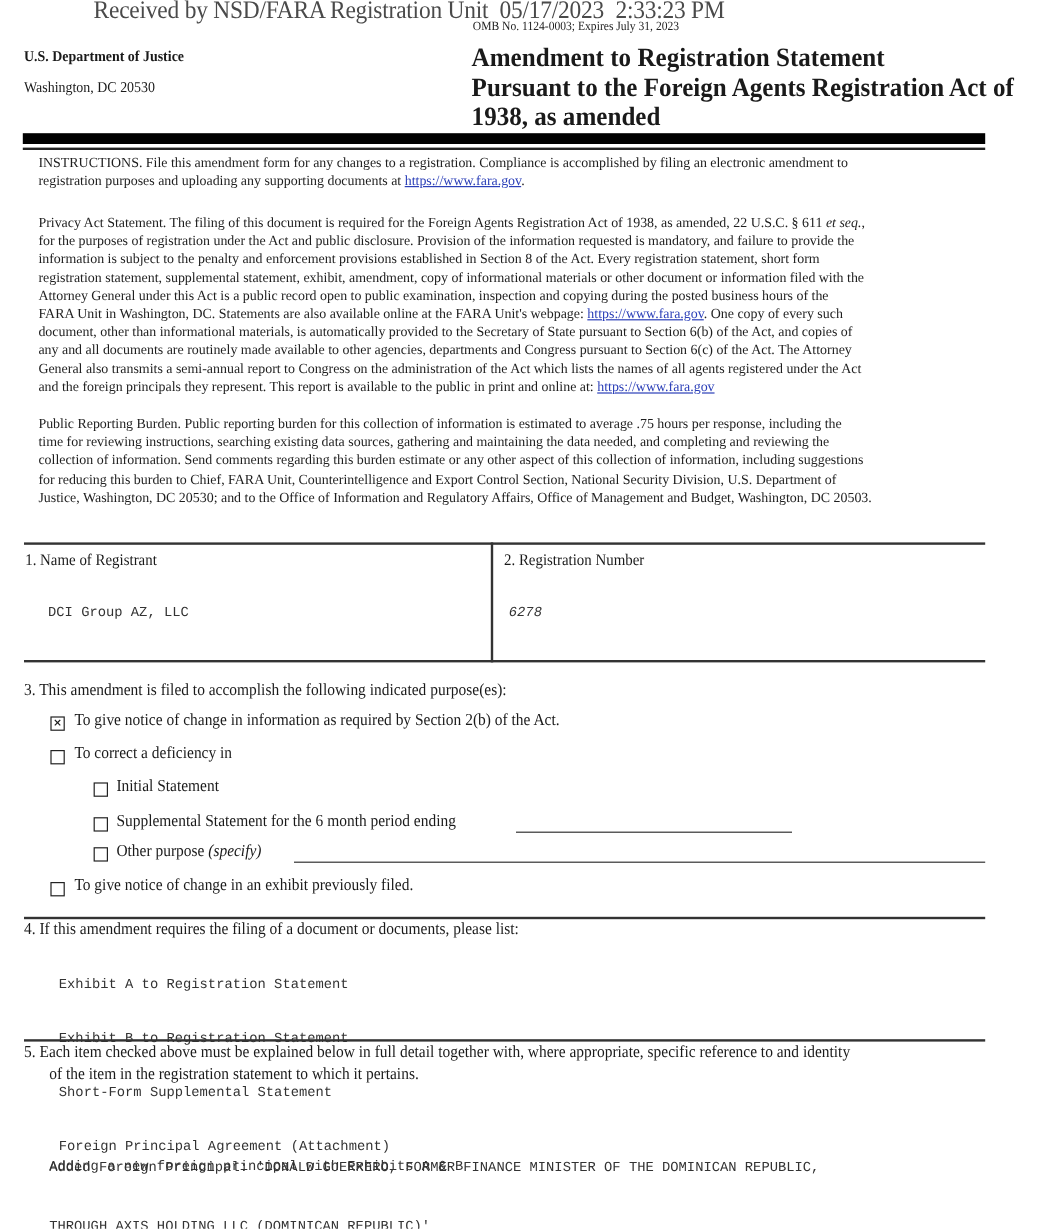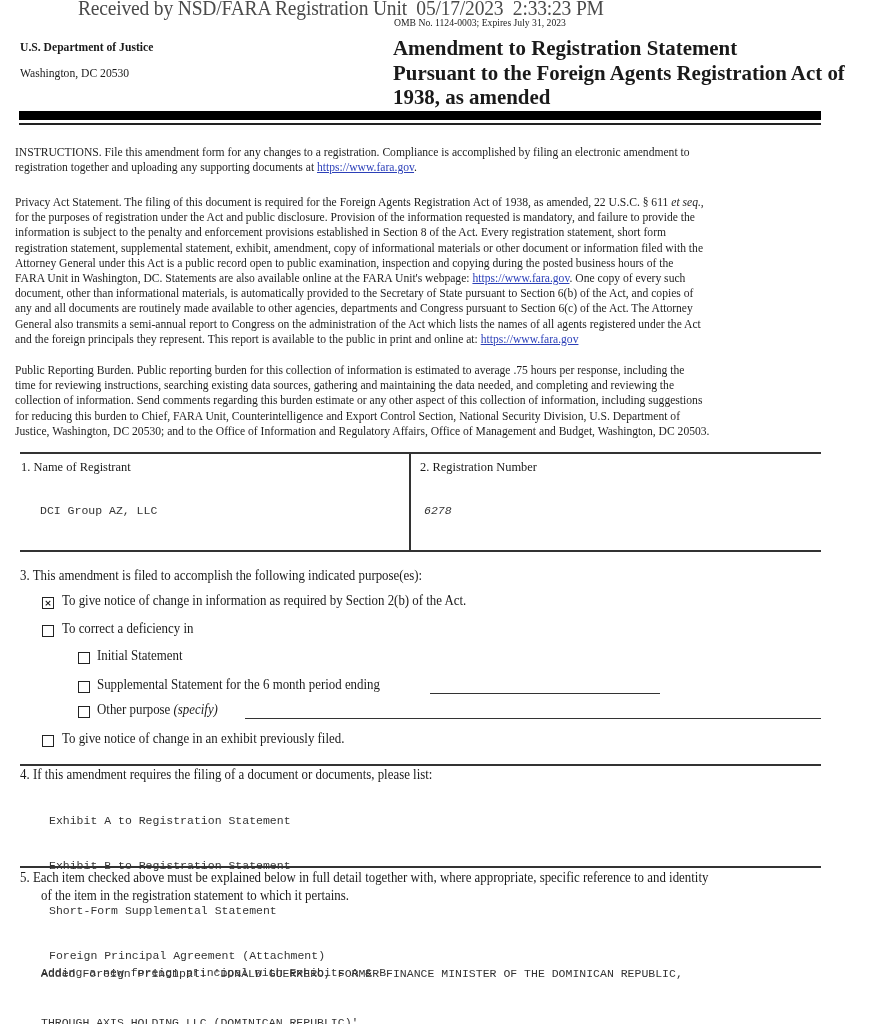--- a/index.html
+++ b/index.html
@@ -13,21 +13,21 @@
     letter-spacing: -0.2px; transform: scaleX(0.93); transform-origin: left top;
   }
   .omb { left: 394px; top: 17px; font-size: 10.5px; color: #222; transform: scaleX(0.92); transform-origin: left top; white-space: nowrap;}
   .doj { left: 20px; top: 40px; font-size: 12.5px; font-weight: bold; transform: scaleX(0.93); transform-origin: left top; }
   .wash { left: 20px; top: 66px; font-size: 12.5px; transform: scaleX(0.93); transform-origin: left top; }
   .title { left: 393px; top: 36px; font-size: 22px; font-weight: bold; line-height: 24.5px; width: 440px; }
   .title div { white-space: nowrap; transform: scaleX(0.95); transform-origin: left top; }
   .bar-thick { left: 19px; top: 111px; width: 802px; height: 9px; background: #000; }
   .bar-thin { left: 19px; top: 123px; width: 802px; height: 2px; background: #222; }
   .para {
-    left: 15px; width: 810px; font-size: 11.6px; line-height: 15.2px; color: #1e1e1e; margin-top: 17px;
+    left: 32px; width: 810px; font-size: 11.6px; line-height: 15.2px; color: #1e1e1e;
   }
   .para .ln { white-space: nowrap; display:block; }
   a.link { color: #2b3fb8; text-decoration: underline; }
   .hline { height: 2px; background: #333; left: 20px; width: 801px; }
   .vline { width: 2px; background: #333; }
   .label { font-size: 13.5px; transform: scaleX(0.92); transform-origin: left top; white-space: nowrap; }
   .mono { font-family: "Liberation Mono", "DejaVu Sans Mono", monospace; font-size: 11.5px; color: #333; white-space: pre; }
   .cb {
     display: inline-block; width: 10px; height: 10px; border: 1.3px solid #222; position: absolute;
     font-family: "DejaVu Sans", sans-serif; font-size: 9px; line-height: 10px; text-align: center; font-weight: bold;
@@ -47,21 +47,21 @@
   <div>Amendment to Registration Statement</div>
   <div>Pursuant to the Foreign Agents Registration Act of</div>
   <div>1938, as amended</div>
 </div>
 
 <div class="abs bar-thick"></div>
 <div class="abs bar-thin"></div>
 
 <div class="abs para" style="top:128px;">
   <span class="ln">INSTRUCTIONS.  File this amendment form for any changes to a registration.  Compliance is accomplished by filing an electronic amendment to</span>
-  <span class="ln"><span>registration together and uploading any supporting documents at </span><a class="link">https://www.fara.gov</a><span>.</span></span>
+  <span class="ln"><span>registration purposes and uploading any supporting documents at </span><a class="link">https://www.fara.gov</a><span>.</span></span>
 </div>
 
 <div class="abs para" style="top:178px;">
   <span class="ln"><span>Privacy Act Statement.  The filing of this document is required for the Foreign Agents Registration Act of 1938, as amended, 22 U.S.C. § 611 </span><i>et seq.</i><span>,</span></span>
   <span class="ln">for the purposes of registration under the Act and public disclosure.  Provision of the information requested is mandatory, and failure to provide the</span>
   <span class="ln">information is subject to the penalty and enforcement provisions established in Section 8 of the Act.  Every registration statement, short form</span>
   <span class="ln">registration statement, supplemental statement, exhibit, amendment, copy of informational materials or other document or information filed with the</span>
   <span class="ln">Attorney General under this Act is a public record open to public examination, inspection and copying during the posted business hours of the</span>
   <span class="ln"><span>FARA Unit in Washington, DC.  Statements are also available online at the FARA Unit's webpage: </span><a class="link">https://www.fara.gov</a><span>.  One copy of every such</span></span>
   <span class="ln">document, other than informational materials, is automatically provided to the Secretary of State pursuant to Section 6(b) of the Act, and copies of</span>

